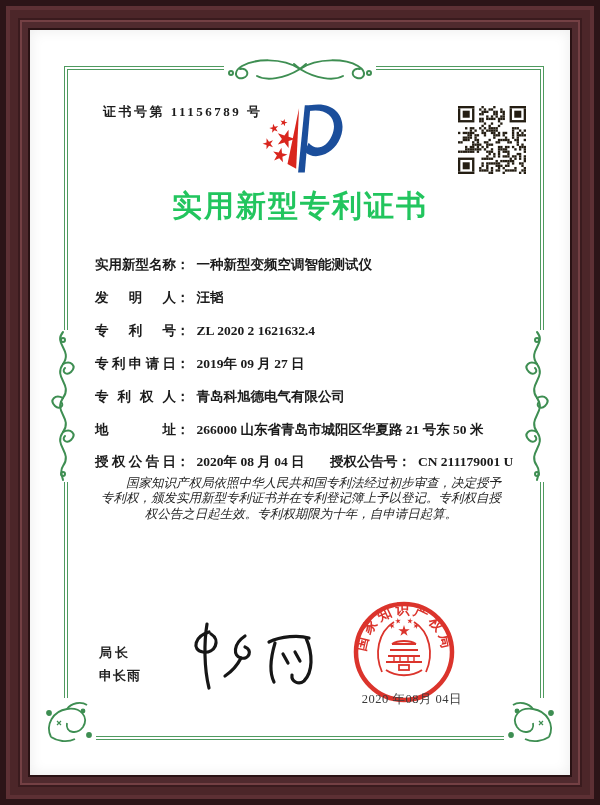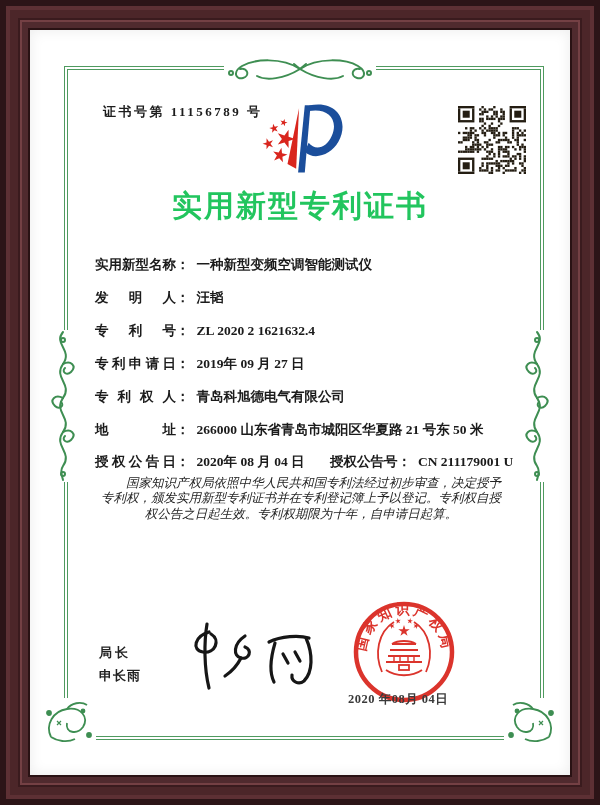--- a/index.html
+++ b/index.html
@@ -50,22 +50,22 @@
   .grant-b{position:absolute;left:235px;top:0;}
   .paras{position:absolute;left:95px;top:476px;width:412px;font-size:12.5px;
     line-height:15.3px;color:#242424;font-style:italic;text-align:center;}
   .paras p{margin:0;text-indent:2em;}
   .signoff-title{position:absolute;left:99px;top:644px;font-size:13px;font-weight:700;
     letter-spacing:3px;color:#222;font-family:"Liberation Sans","DejaVu Sans",sans-serif;}
   .signoff-name{position:absolute;left:99px;top:667px;font-size:13px;font-weight:700;
     letter-spacing:1px;color:#222;font-family:"Liberation Sans","DejaVu Sans",sans-serif;}
   .signature{position:absolute;left:175px;top:620px;width:152px;height:78px;}
   .seal{position:absolute;left:352px;top:600px;width:104px;height:104px;opacity:.93;}
-  .seal-date{position:absolute;left:348px;top:691px;width:114px;text-align:left;
-    font-size:12.5px;font-weight:700;color:#3a3a3a;letter-spacing:0.5px;}
+  .seal-date{position:absolute;left:348px;top:691px;width:114px;text-align:right;
+    font-size:12.5px;font-weight:400;color:#3a3a3a;letter-spacing:0.5px;}
 </style>
 </head>
 <body>
 
 <div class="paper"></div>
 
 <div class="gframe"></div>
 <div class="gbottom"></div>
 
 <div class="orn orn-top">

